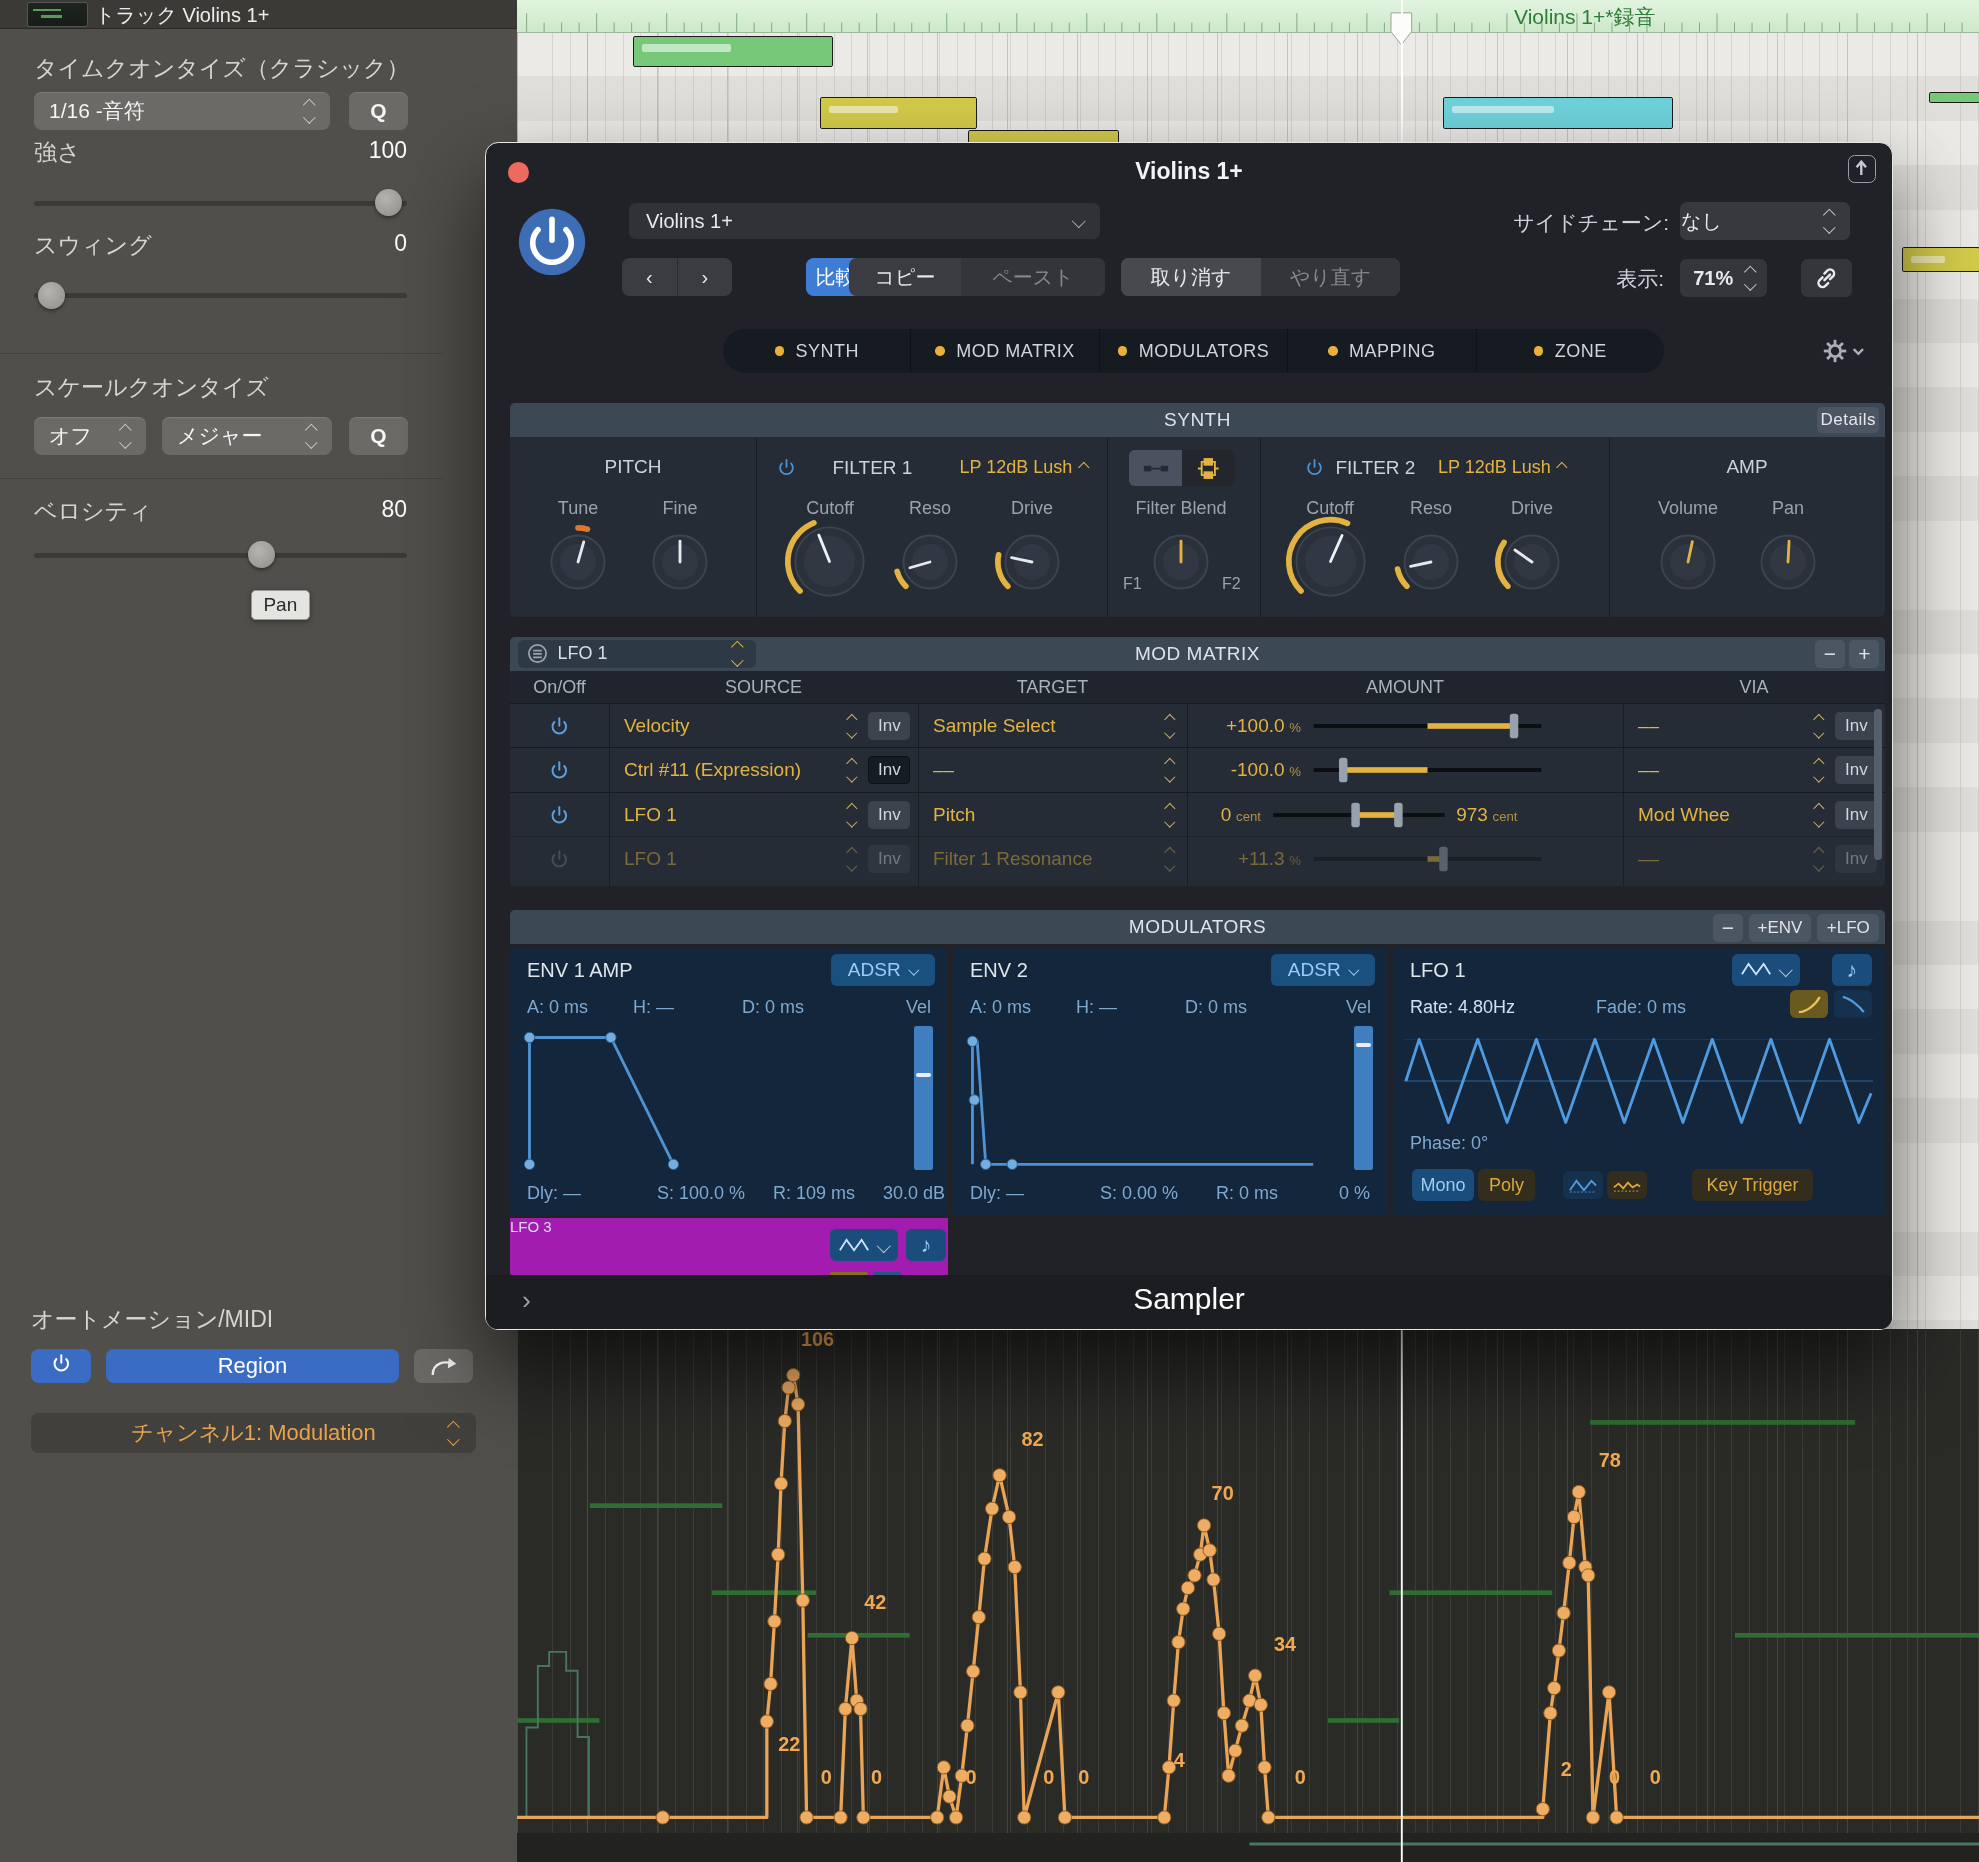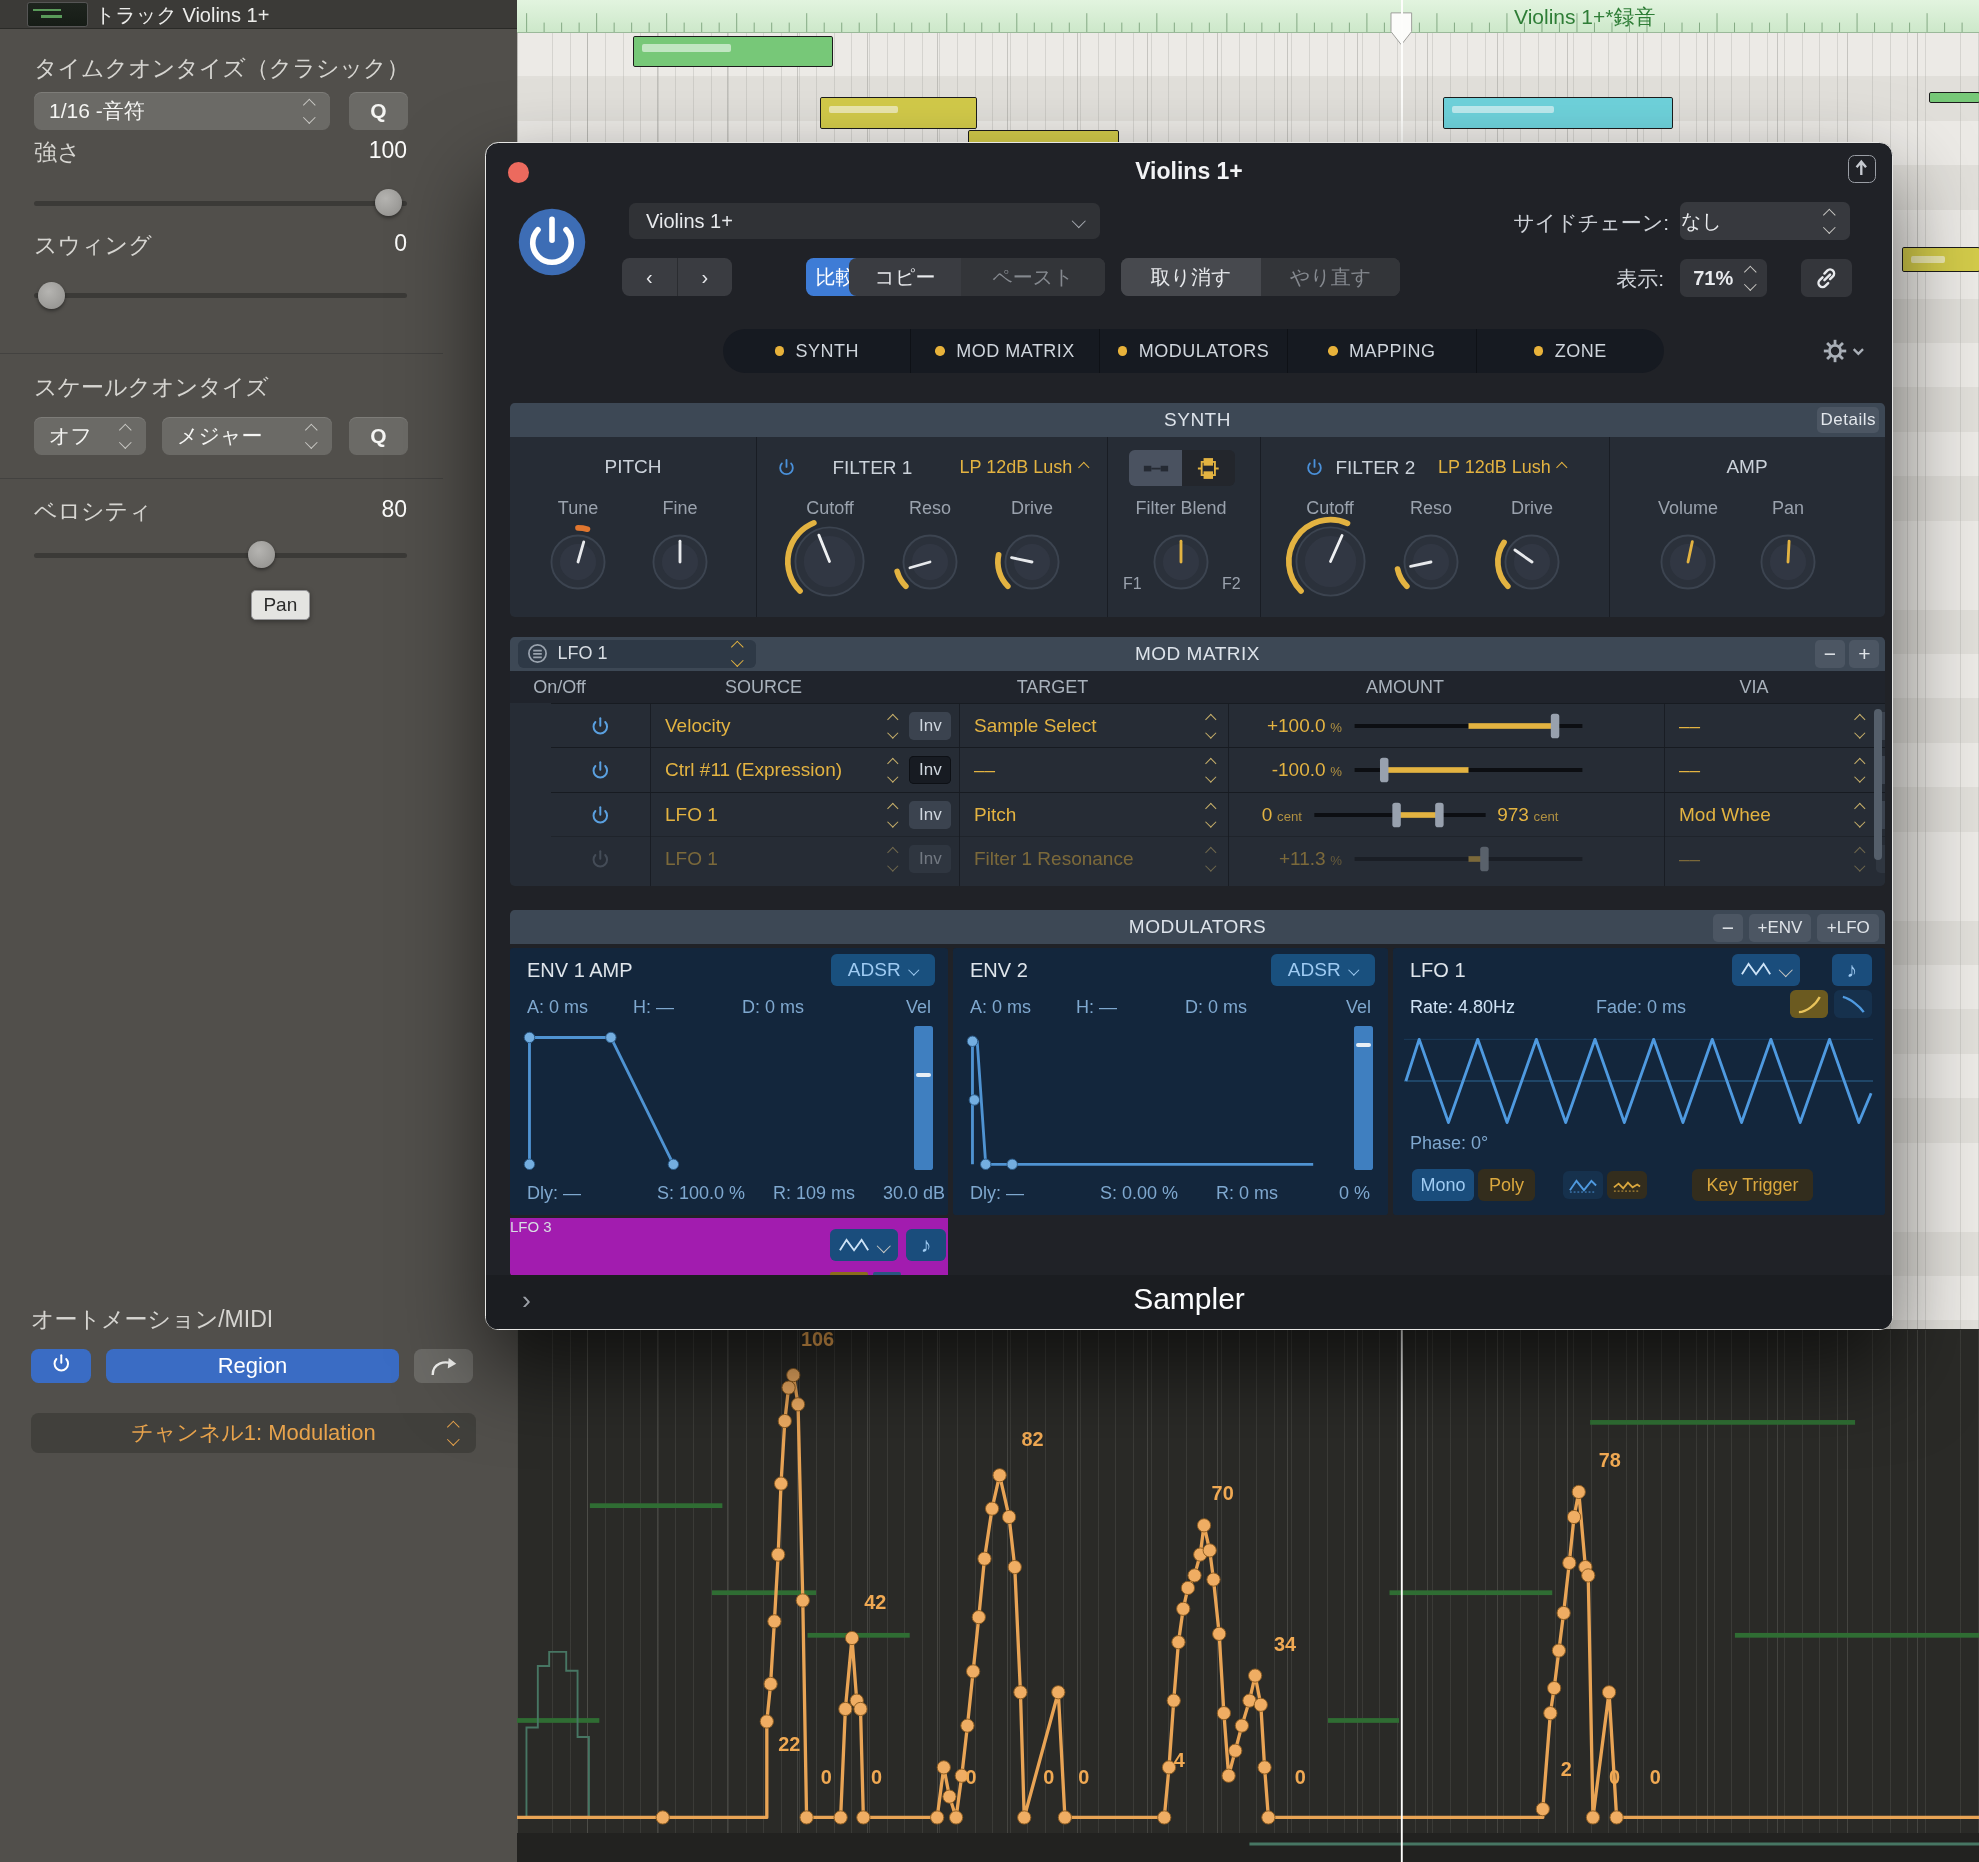--- a/index.html
+++ b/index.html
@@ -90,21 +90,21 @@
   .sec-title{position:absolute;top:19px;color:#cbd2da;font-size:19px;white-space:nowrap;display:flex;align-items:center;gap:9.5px;}
   .ftype{color:#e3b341;font-size:18px;display:flex;align-items:center;gap:7.6px;}
   .ftype .cv{border-color:#e3b341;width:6.6px;height:6.6px;}
   .knob-label{position:absolute;top:61px;color:#9aa2ad;font-size:18px;text-align:left;transform:translateX(-50%);white-space:nowrap;}
   .f12{position:absolute;top:138px;color:#9aa2ad;font-size:16px;}
   
   .mm-selector{position:absolute;left:7.6px;top:2.8px;width:238px;height:28px;background:#2e3946;border-radius:5.7px;display:flex;align-items:center;color:#d9dee4;font-size:18px;gap:9.5px;padding-left:9.5px;box-sizing:border-box;}
   .mm-btn{position:absolute;top:2.8px;width:30px;height:28px;background:#4c5663;border-radius:4.7px;color:#dfe3e8;font-size:21px;display:flex;align-items:center;justify-content:center;}
   .mm-colhead{position:absolute;left:0;top:34px;width:100%;height:32px;background:#20242c;display:flex;color:#a9b2bc;font-size:18px;}
   .mm-colhead span{display:flex;align-items:center;justify-content:center;}
-  .mm-rows{position:absolute;left:0;top:66px;width:100%;bottom:0;background:#262c35;margin-left:41px;}
+  .mm-rows{position:absolute;left:0;top:66px;width:100%;bottom:0;background:#262c35;}
   .mm-row{position:absolute;left:0;width:100%;height:44px;border-top:0.9px solid #171b21;display:flex;}
   .cell{display:flex;align-items:center;position:relative;}
   .ytx{color:#e3b341;font-size:19px;white-space:nowrap;}
   .unit{color:#b09041;font-size:13.2px;margin-left:4.7px;}
   .inv{width:42px;height:28px;background:#3b434f;border-radius:4.7px;color:#ced5dd;font-size:17px;display:flex;align-items:center;justify-content:center;margin-left:auto;margin-right:7.6px;flex:none;}
   .inv.active{background:#171b22;box-shadow:inset 0 0 0 0.9px #0d1015;}
   .mmud{position:relative;width:11.4px;height:24.6px;margin-left:auto;margin-right:9.5px;flex:none;}
   .mmud .cv{position:absolute;left:0;width:6.6px;height:6.6px;border-color:#c8b06a;}
   .mmud .cv.up{top:1.9px}.mmud .cv.down{bottom:1.9px}
   .scrollbar{position:absolute;right:2.8px;top:72px;width:8.5px;height:151px;background:#555f6b;border-radius:4.7px;}

